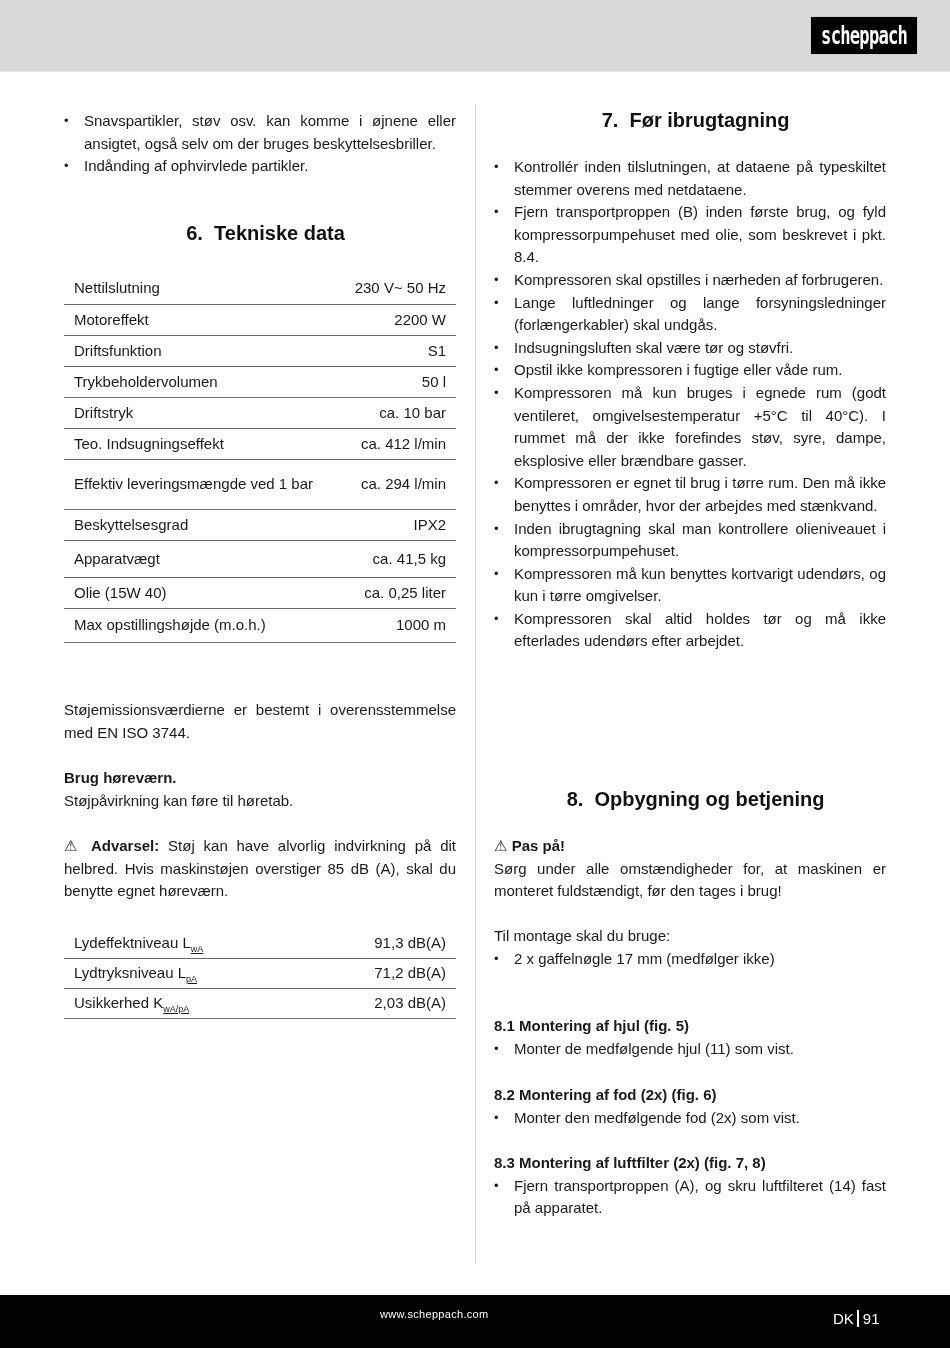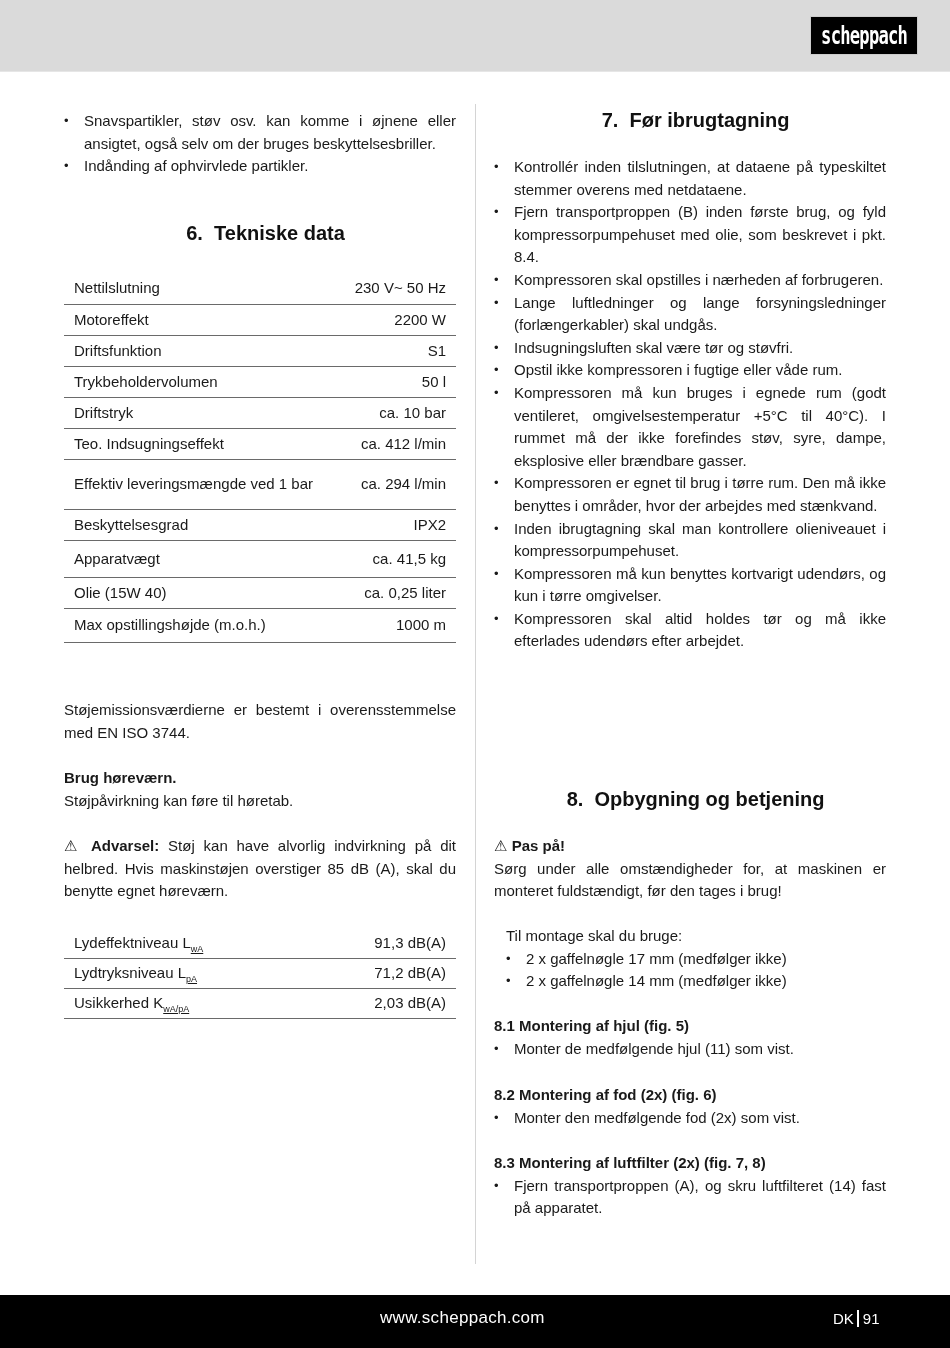--- a/index.html
+++ b/index.html
@@ -17,21 +17,21 @@
   h2.sec { font-size:20px; font-weight:bold; margin:0; line-height:24px; color:#111;text-align:center; }
   h2.sec .num { display:inline-block; width:39px; }
   table.spec { border-collapse:collapse; width:392px; font-size:15px; }
   table.spec td { border-bottom:1.5px solid #6a6a6a; padding:0 10px; line-height:18px; vertical-align:middle; }
   table.spec td.v { text-align:right; white-space:nowrap; }
   sup { font-size:9px; vertical-align:6px; line-height:0; }
   sub { font-size:9px; vertical-align:-4px; line-height:0;text-decoration:underline; }
   p { margin:0; text-align:justify; }
   .b { font-weight:bold; }
   .footer { position:absolute; left:0; top:1295px; width:950px; height:53px; background:#000; }
-  .footer .url { position:absolute; left:380px; top:13px; color:#fff; font-size:17px; letter-spacing:0.3px; }
+  .footer .url { position:absolute; left:380px; top:13px; color:#fff; font-size:11px; letter-spacing:0.3px; }
   .footer .page { position:absolute; left:833px; top:15px; color:#fff; font-size:15px; }
   .footer .page .bar { display:inline-block; width:2px; height:17px; background:#fff; vertical-align:-3px; margin:0 4px 0 3px; }
 </style>
 </head>
 <body>
 
 <div class="header">
   <div class="logo">
     <span>scheppach</span>
   </div>
@@ -146,25 +146,24 @@
 
   <h2 class="sec" style="position:absolute; top:787px; width:392px;">
     <span class="num">8.</span><span>Opbygning og betjening</span>
   </h2>
 
   <div style="position:absolute; top:835px; width:392px;">
     <p class="b"><span style="font-weight:normal">⚠</span> <span>Pas på!</span></p>
     <p>Sørg under alle omstændigheder for, at maskinen er monteret fuldstændigt, før den tages i brug!</p>
   </div>
 
-  <div style="position:absolute; top:925px; width:392px;margin-left:12px;">
+  <div style="position:absolute; top:925px; width:392px;">
     <p>Til montage skal du bruge:</p>
     <ul class="bl">
       <li>2 x gaffelnøgle 17 mm (medfølger ikke)</li>
-      <li>2 x gaffelnøgle 14 mm (medfølger ikke)</li>
     </ul>
   </div>
 
   <div style="position:absolute; top:1015px; width:392px;">
     <p class="b">8.1 Montering af hjul (fig. 5)</p>
     <ul class="bl">
       <li>Monter de medfølgende hjul (11) som vist.</li>
     </ul>
   </div>
 

